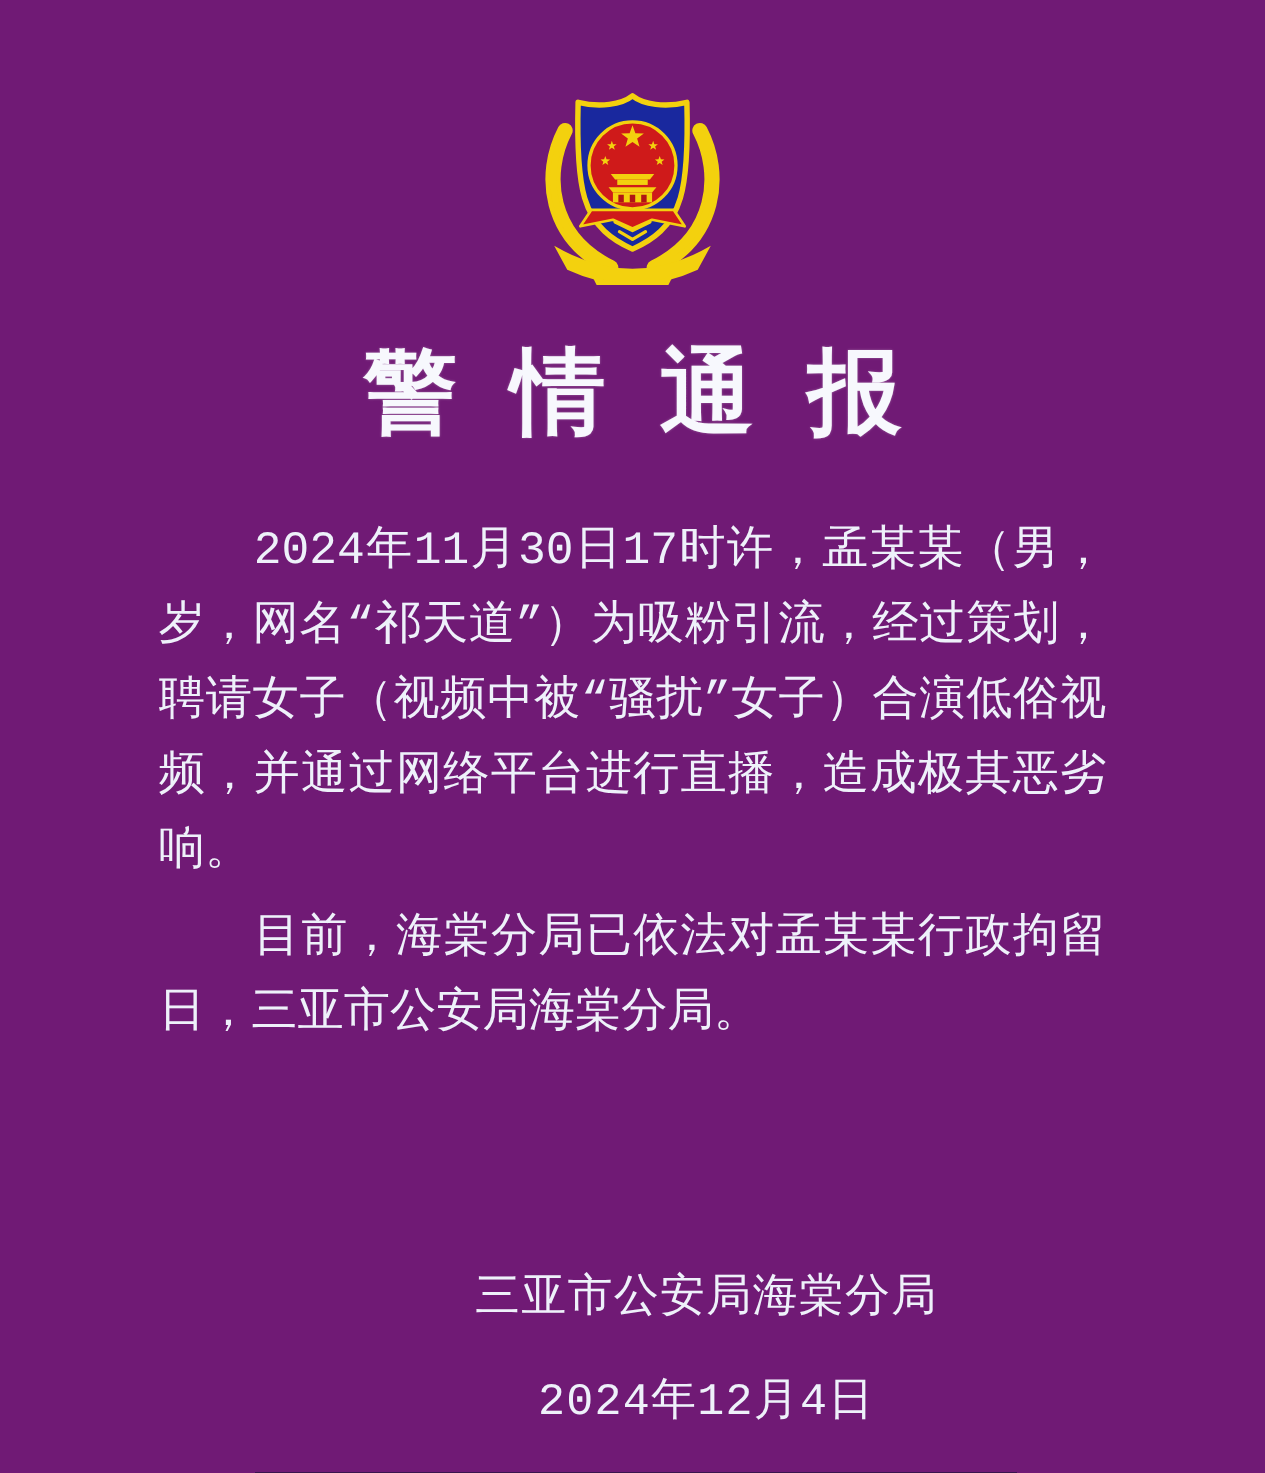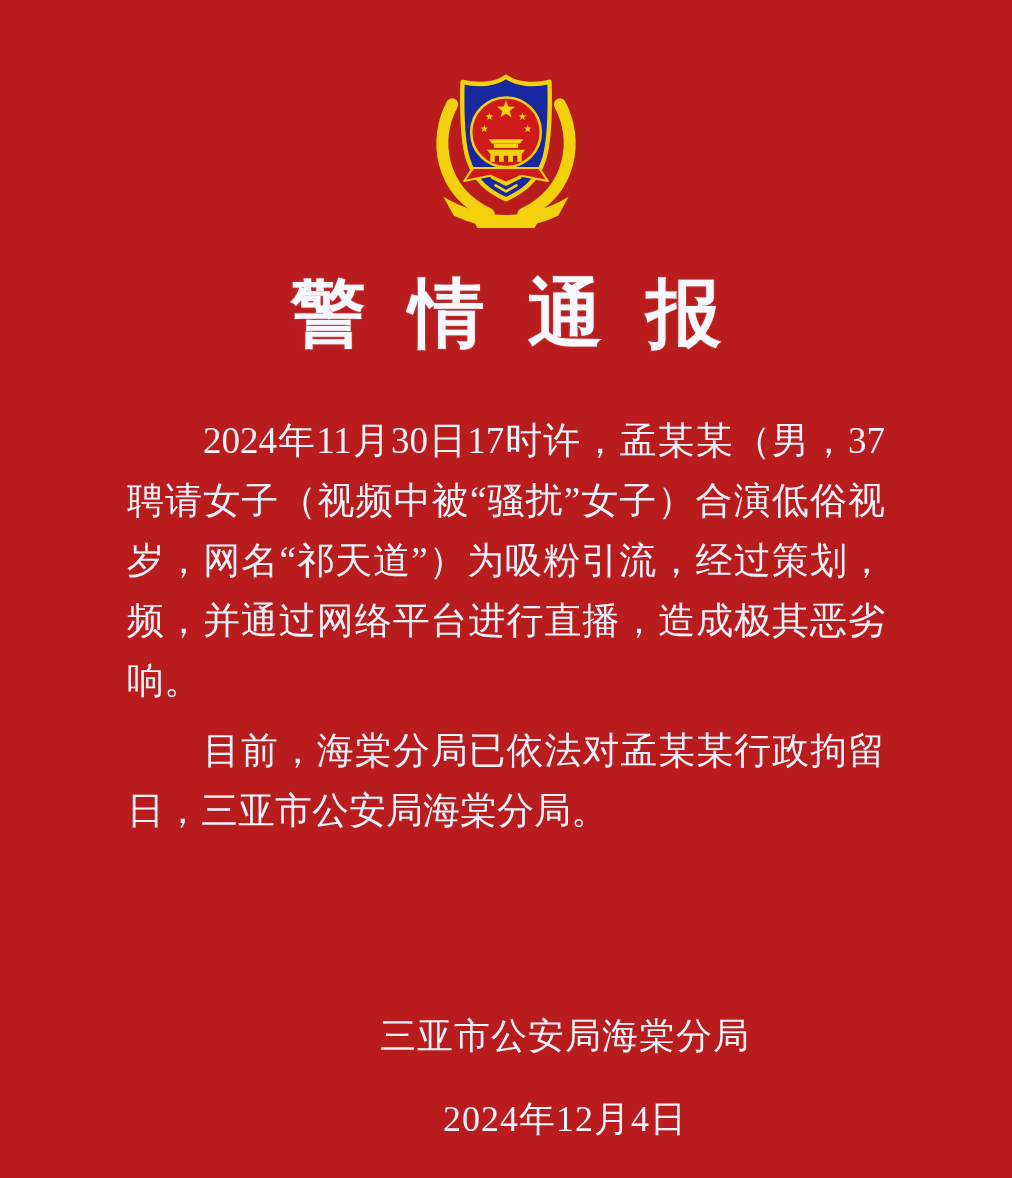--- a/index.html
+++ b/index.html
@@ -4,23 +4,23 @@
 <style>
   html, body {
     margin: 0;
     padding: 0;
     background: #0d1330;
   }
   .page {
     position: relative;
     width: 1012px;
     height: 1178px;
-    background: #b91c1c;
+    background: #701a75;
     overflow: hidden;
-    font-family: Liberation Serif, serif;
+    font-family: Liberation Mono, monospace;
     color: #f0f2fa;
   }
   
   .emblem-wrap {
     padding-top: 54px;
     display: flex;
     justify-content: center;
   }
   .emblem-wrap svg {
     width: 182px;
@@ -127,22 +127,22 @@
     </svg>
   </div>
 
   <div class="title-row">
     <div class="title">警情通报</div>
   </div>
 
   <div class="body-text">
     <div class="para-1">
       <div class="line fill indent">2024年11月30日17时许，孟某某（男，37</div>
+      <div class="line fill">岁，网名“祁天道”）为吸粉引流，经过策划，</div>
       <div class="line fill">聘请女子（视频中被“骚扰”女子）合演低俗视</div>
-      <div class="line fill">岁，网名“祁天道”）为吸粉引流，经过策划，</div>
       <div class="line fill">频，并通过网络平台进行直播，造成极其恶劣影</div>
       <div class="line">响。</div>
     </div>
     <div class="para-2">
       <div class="line fill indent">目前，海棠分局已依法对孟某某行政拘留10</div>
       <div class="line">日，三亚市公安局海棠分局。</div>
     </div>
   </div>
 
   <div class="footer">

